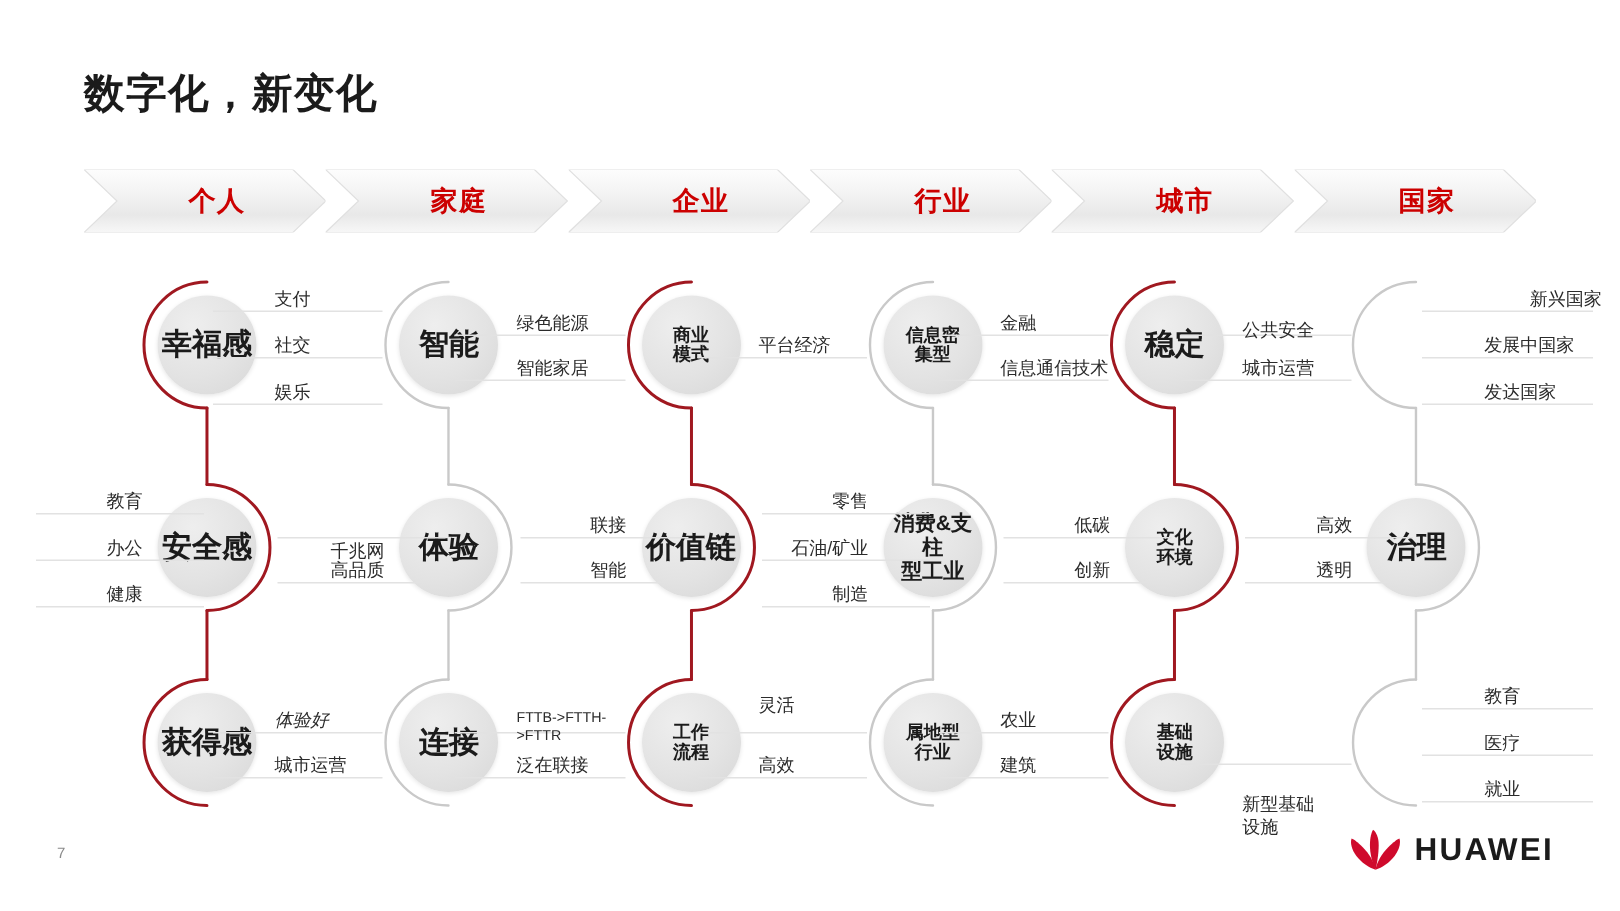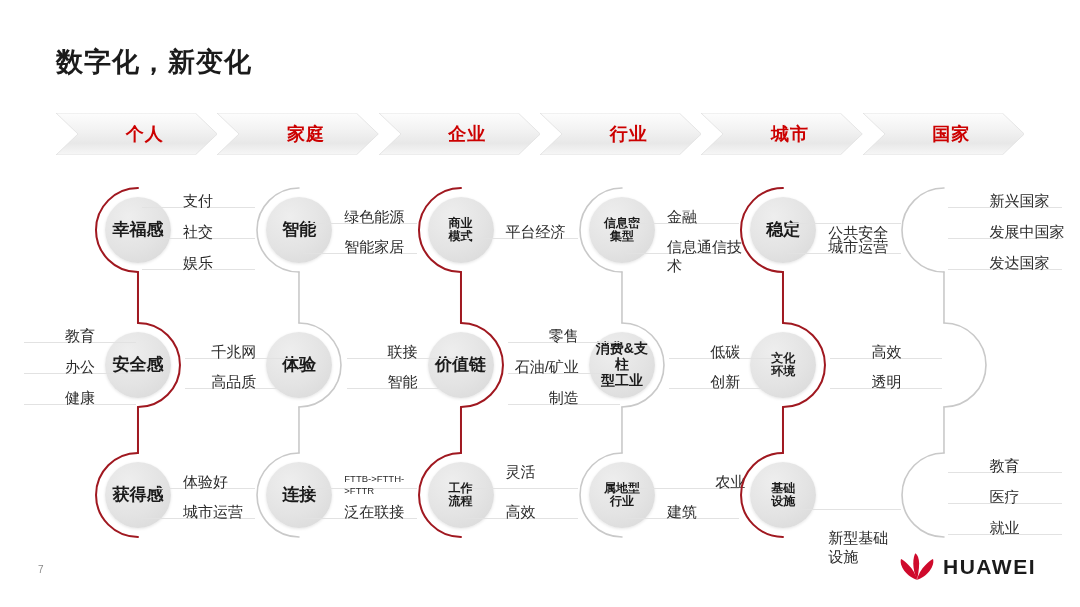--- a/index.html
+++ b/index.html
@@ -74,32 +74,32 @@
     font-weight: bold;
     color: #1b1b1b;
     line-height: 1.12;
   }
   .node-label { display: block; white-space: pre-line; }
 
   .node.n1 { width: 66px; height: 66px; }
   .node.n2 { width: 66px; height: 66px; }
   .node.n3 { width: 66px; height: 66px; }
 
-  .node .node-label { font-size: 17px; }
+  .node .node-label { font-size: 20px; }
   .node.two .node-label { font-size: 12px; }
   .node.overflow .node-label {
     font-size: 14px;
     width: 104px;
     white-space: pre-line;
   }
 
   
   .sidelabel {
     position: absolute;
-    font-size: 15px;
+    font-size: 12px;
     color: #2b2b2b;
     white-space: pre-line;
     line-height: 1.25;
   }
   .sidelabel.right { text-align: left; }
   .sidelabel.left  { text-align: right; }
   .rule {
     position: absolute;
     height: 1px;
     background: #e2e2e2;
@@ -242,21 +242,21 @@
         <div class="rule" style="top: 174px; right: 81.33px; width: 112px;"></div>
         <div class="sidelabel left" style="right: 110.33px; width: 93px; padding-right: 12px; top: 159px; white-space: pre-line;">教育</div>
         <div class="rule" style="top: 205px; right: 81.33px; width: 112px;"></div>
         <div class="sidelabel left" style="right: 110.33px; width: 93px; padding-right: 12px; top: 190px; white-space: pre-line;">办公</div>
         <div class="rule" style="top: 236px; right: 81.33px; width: 112px;"></div>
         <div class="sidelabel left" style="right: 110.33px; width: 93px; padding-right: 12px; top: 221px; white-space: pre-line;">健康</div>
         <div class="node n3" style="left: 49px; top: 294px;">
           <span class="node-label" style="white-space: pre-line;">获得感</span>
         </div>
         <div class="rule" style="top: 320px; left: 86px; width: 113.33px;"></div>
-        <div class="sidelabel right" style="left: 113px; width: 92.33px; padding-left: 14px; top: 305px; white-space: pre-line;">体验好</div>
+        <div class="sidelabel right" style="left: 113px; width: 92.33px; padding-left: 14px; top: 305px; white-space: pre-line; font-style: italic;">体验好</div>
         <div class="rule" style="top: 350px; left: 86px; width: 113.33px;"></div>
         <div class="sidelabel right" style="left: 113px; width: 92.33px; padding-left: 14px; top: 335px; white-space: pre-line;">城市运营</div>
       </div>
       <div class="col">
         <svg class="arc-svg" viewBox="0 0 161.33 370">
           <path d="M 82,20 A 42,42 0 0 0 82,104" fill="none" stroke="#c9c9c9" stroke-width="1.6" stroke-linecap="round"></path>
           <path d="M 82,104 L 82,155" fill="none" stroke="#c9c9c9" stroke-width="1.6" stroke-linecap="round"></path>
           <path d="M 82,155 A 42,42 0 0 1 82,239" fill="none" stroke="#c9c9c9" stroke-width="1.6" stroke-linecap="round"></path>
           <path d="M 82,239 L 82,285" fill="none" stroke="#c9c9c9" stroke-width="1.6" stroke-linecap="round"></path>
           <path d="M 82,285 A 42,42 0 0 0 82,369" fill="none" stroke="#c9c9c9" stroke-width="1.6" stroke-linecap="round"></path>
@@ -265,21 +265,21 @@
           <span class="node-label" style="white-space: pre-line;">智能</span>
         </div>
         <div class="rule" style="top: 55px; left: 86px; width: 113.33px;"></div>
         <div class="sidelabel right" style="left: 113px; width: 92.33px; padding-left: 14px; top: 40px; white-space: pre-line;">绿色能源</div>
         <div class="rule" style="top: 85px; left: 86px; width: 113.33px;"></div>
         <div class="sidelabel right" style="left: 113px; width: 92.33px; padding-left: 14px; top: 70px; white-space: pre-line;">智能家居</div>
         <div class="node n2" style="left: 49px; top: 164px;">
           <span class="node-label" style="white-space: pre-line;">体验</span>
         </div>
         <div class="rule" style="top: 190px; right: 81.33px; width: 112px;"></div>
-        <div class="sidelabel left" style="right: 110.33px; width: 93px; padding-right: 12px; top: 175px; white-space: pre-line;">千兆网</div>
+        <div class="sidelabel left" style="right: 110.33px; width: 93px; padding-right: 12px; top: 192px; white-space: pre-line;">千兆网</div>
         <div class="rule" style="top: 220px; right: 81.33px; width: 112px;"></div>
         <div class="sidelabel left" style="right: 110.33px; width: 93px; padding-right: 12px; top: 205px; white-space: pre-line;">高品质</div>
         <div class="node n3" style="left: 49px; top: 294px;">
           <span class="node-label" style="white-space: pre-line;">连接</span>
         </div>
         <div class="rule" style="top: 320px; left: 86px; width: 113.33px;"></div>
         <div class="sidelabel right" style="left: 113px; width: 92.33px; padding-left: 14px; top: 305px; font-size: 9.5px; white-space: pre-line;">FTTB-&gt;FTTH-&gt;FTTR</div>
         <div class="rule" style="top: 350px; left: 86px; width: 113.33px;"></div>
         <div class="sidelabel right" style="left: 113px; width: 92.33px; padding-left: 14px; top: 335px; white-space: pre-line;">泛在联接</div>
       </div>
@@ -337,37 +337,37 @@
         <div class="sidelabel left" style="right: 110.33px; width: 93px; padding-right: 12px; top: 159px; white-space: pre-line;">零售</div>
         <div class="rule" style="top: 205px; right: 81.33px; width: 112px;"></div>
         <div class="sidelabel left" style="right: 110.33px; width: 93px; padding-right: 12px; top: 190px; white-space: pre-line;">石油/矿业</div>
         <div class="rule" style="top: 236px; right: 81.33px; width: 112px;"></div>
         <div class="sidelabel left" style="right: 110.33px; width: 93px; padding-right: 12px; top: 221px; white-space: pre-line;">制造</div>
         <div class="node n3 two" style="left: 49px; top: 294px;">
           <span class="node-label" style="white-space: pre-line;">属地型
 行业</span>
         </div>
         <div class="rule" style="top: 320px; left: 86px; width: 113.33px;"></div>
-        <div class="sidelabel right" style="left: 113px; width: 92.33px; padding-left: 14px; top: 305px; white-space: pre-line; text-align: right;">农业</div>
+        <div class="sidelabel right" style="left: 113px; width: 92.33px; padding-left: 14px; top: 305px; white-space: pre-line;">农业</div>
         <div class="rule" style="top: 350px; left: 86px; width: 113.33px;"></div>
         <div class="sidelabel right" style="left: 113px; width: 92.33px; padding-left: 14px; top: 335px; white-space: pre-line;">建筑</div>
       </div>
       <div class="col">
         <svg class="arc-svg" viewBox="0 0 161.33 370">
           <path d="M 82,20 A 42,42 0 0 0 82,104" fill="none" stroke="#a01820" stroke-width="2" stroke-linecap="round"></path>
           <path d="M 82,104 L 82,155" fill="none" stroke="#a01820" stroke-width="2" stroke-linecap="round"></path>
           <path d="M 82,155 A 42,42 0 0 1 82,239" fill="none" stroke="#a01820" stroke-width="2" stroke-linecap="round"></path>
           <path d="M 82,239 L 82,285" fill="none" stroke="#a01820" stroke-width="2" stroke-linecap="round"></path>
           <path d="M 82,285 A 42,42 0 0 0 82,369" fill="none" stroke="#a01820" stroke-width="2" stroke-linecap="round"></path>
         </svg>
         <div class="node n1" style="left: 49px; top: 29px;">
           <span class="node-label" style="white-space: pre-line;">稳定</span>
         </div>
         <div class="rule" style="top: 55px; left: 86px; width: 113.33px;"></div>
-        <div class="sidelabel right" style="left: 113px; width: 92.33px; padding-left: 14px; top: 56px; white-space: pre-line;">公共安全</div>
+        <div class="sidelabel right" style="left: 113px; width: 92.33px; padding-left: 14px; top: 45px; white-space: pre-line;">公共安全</div>
         <div class="rule" style="top: 85px; left: 86px; width: 113.33px;"></div>
         <div class="sidelabel right" style="left: 113px; width: 92.33px; padding-left: 14px; top: 70px; white-space: pre-line;">城市运营</div>
         <div class="node n2 two" style="left: 49px; top: 164px;">
           <span class="node-label" style="white-space: pre-line;">文化
 环境</span>
         </div>
         <div class="rule" style="top: 190px; right: 81.33px; width: 112px;"></div>
         <div class="sidelabel left" style="right: 110.33px; width: 93px; padding-right: 12px; top: 175px; white-space: pre-line;">低碳</div>
         <div class="rule" style="top: 220px; right: 81.33px; width: 112px;"></div>
         <div class="sidelabel left" style="right: 110.33px; width: 93px; padding-right: 12px; top: 205px; white-space: pre-line;">创新</div>
@@ -381,25 +381,28 @@
       </div>
       <div class="col">
         <svg class="arc-svg" viewBox="0 0 161.33 370">
           <path d="M 82,20 A 42,42 0 0 0 82,104" fill="none" stroke="#c9c9c9" stroke-width="1.6" stroke-linecap="round"></path>
           <path d="M 82,104 L 82,155" fill="none" stroke="#c9c9c9" stroke-width="1.6" stroke-linecap="round"></path>
           <path d="M 82,155 A 42,42 0 0 1 82,239" fill="none" stroke="#c9c9c9" stroke-width="1.6" stroke-linecap="round"></path>
           <path d="M 82,239 L 82,285" fill="none" stroke="#c9c9c9" stroke-width="1.6" stroke-linecap="round"></path>
           <path d="M 82,285 A 42,42 0 0 0 82,369" fill="none" stroke="#c9c9c9" stroke-width="1.6" stroke-linecap="round"></path>
         </svg>
         <div class="rule" style="top: 39px; left: 86px; width: 113.33px;"></div>
-        <div class="sidelabel right" style="left: 113px; width: 92.33px; padding-left: 14px; top: 24px; white-space: pre-line;">新兴国家</div>
+        <div class="sidelabel right" style="left: 113px; width: 92.33px; padding-left: 14px; top: 24px; white-space: pre-line; text-align: right;">新兴国家</div>
         <div class="rule" style="top: 70px; left: 86px; width: 113.33px;"></div>
         <div class="sidelabel right" style="left: 113px; width: 92.33px; padding-left: 14px; top: 55px; white-space: pre-line;">发展中国家</div>
         <div class="rule" style="top: 101px; left: 86px; width: 113.33px;"></div>
         <div class="sidelabel right" style="left: 113px; width: 92.33px; padding-left: 14px; top: 86px; white-space: pre-line;">发达国家</div>
+        <div class="node n2" style="left: 49px; top: 164px;">
+          <span class="node-label" style="white-space: pre-line;">治理</span>
+        </div>
         <div class="rule" style="top: 190px; right: 81.33px; width: 112px;"></div>
         <div class="sidelabel left" style="right: 110.33px; width: 93px; padding-right: 12px; top: 175px; white-space: pre-line;">高效</div>
         <div class="rule" style="top: 220px; right: 81.33px; width: 112px;"></div>
         <div class="sidelabel left" style="right: 110.33px; width: 93px; padding-right: 12px; top: 205px; white-space: pre-line;">透明</div>
         <div class="rule" style="top: 304px; left: 86px; width: 113.33px;"></div>
         <div class="sidelabel right" style="left: 113px; width: 92.33px; padding-left: 14px; top: 289px; white-space: pre-line;">教育</div>
         <div class="rule" style="top: 335px; left: 86px; width: 113.33px;"></div>
         <div class="sidelabel right" style="left: 113px; width: 92.33px; padding-left: 14px; top: 320px; white-space: pre-line;">医疗</div>
         <div class="rule" style="top: 366px; left: 86px; width: 113.33px;"></div>
         <div class="sidelabel right" style="left: 113px; width: 92.33px; padding-left: 14px; top: 351px; white-space: pre-line;">就业</div>

